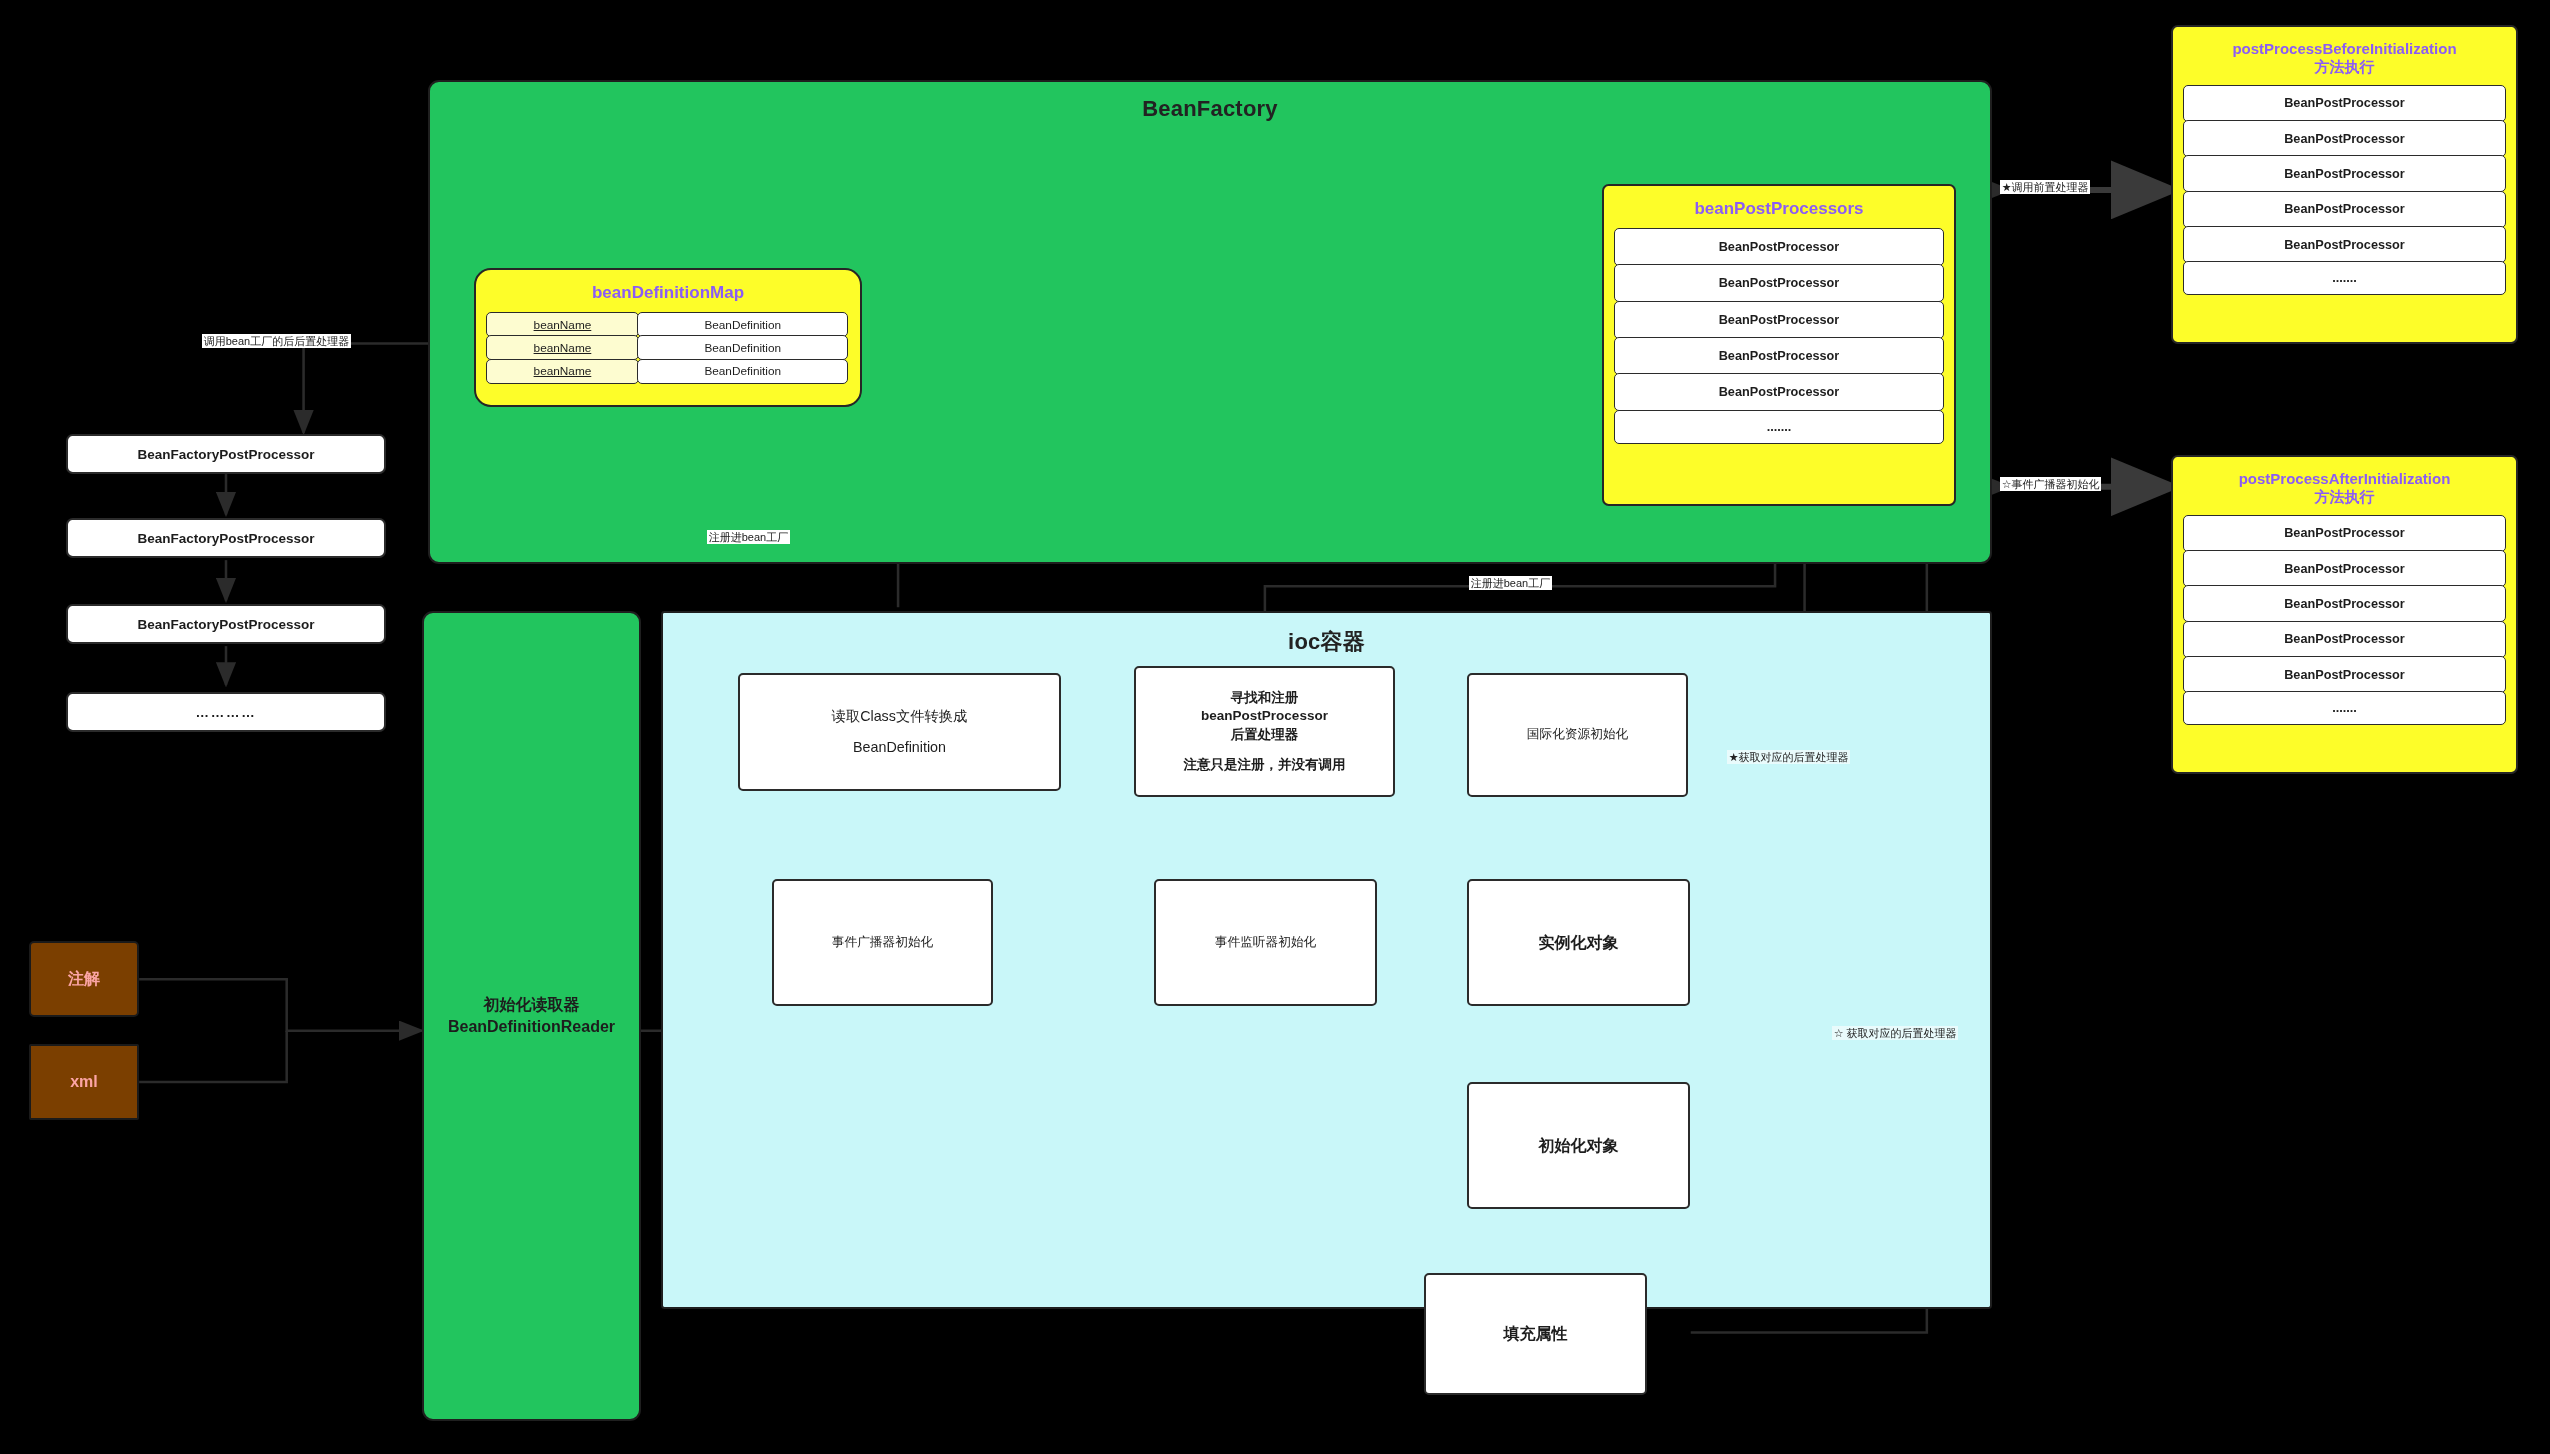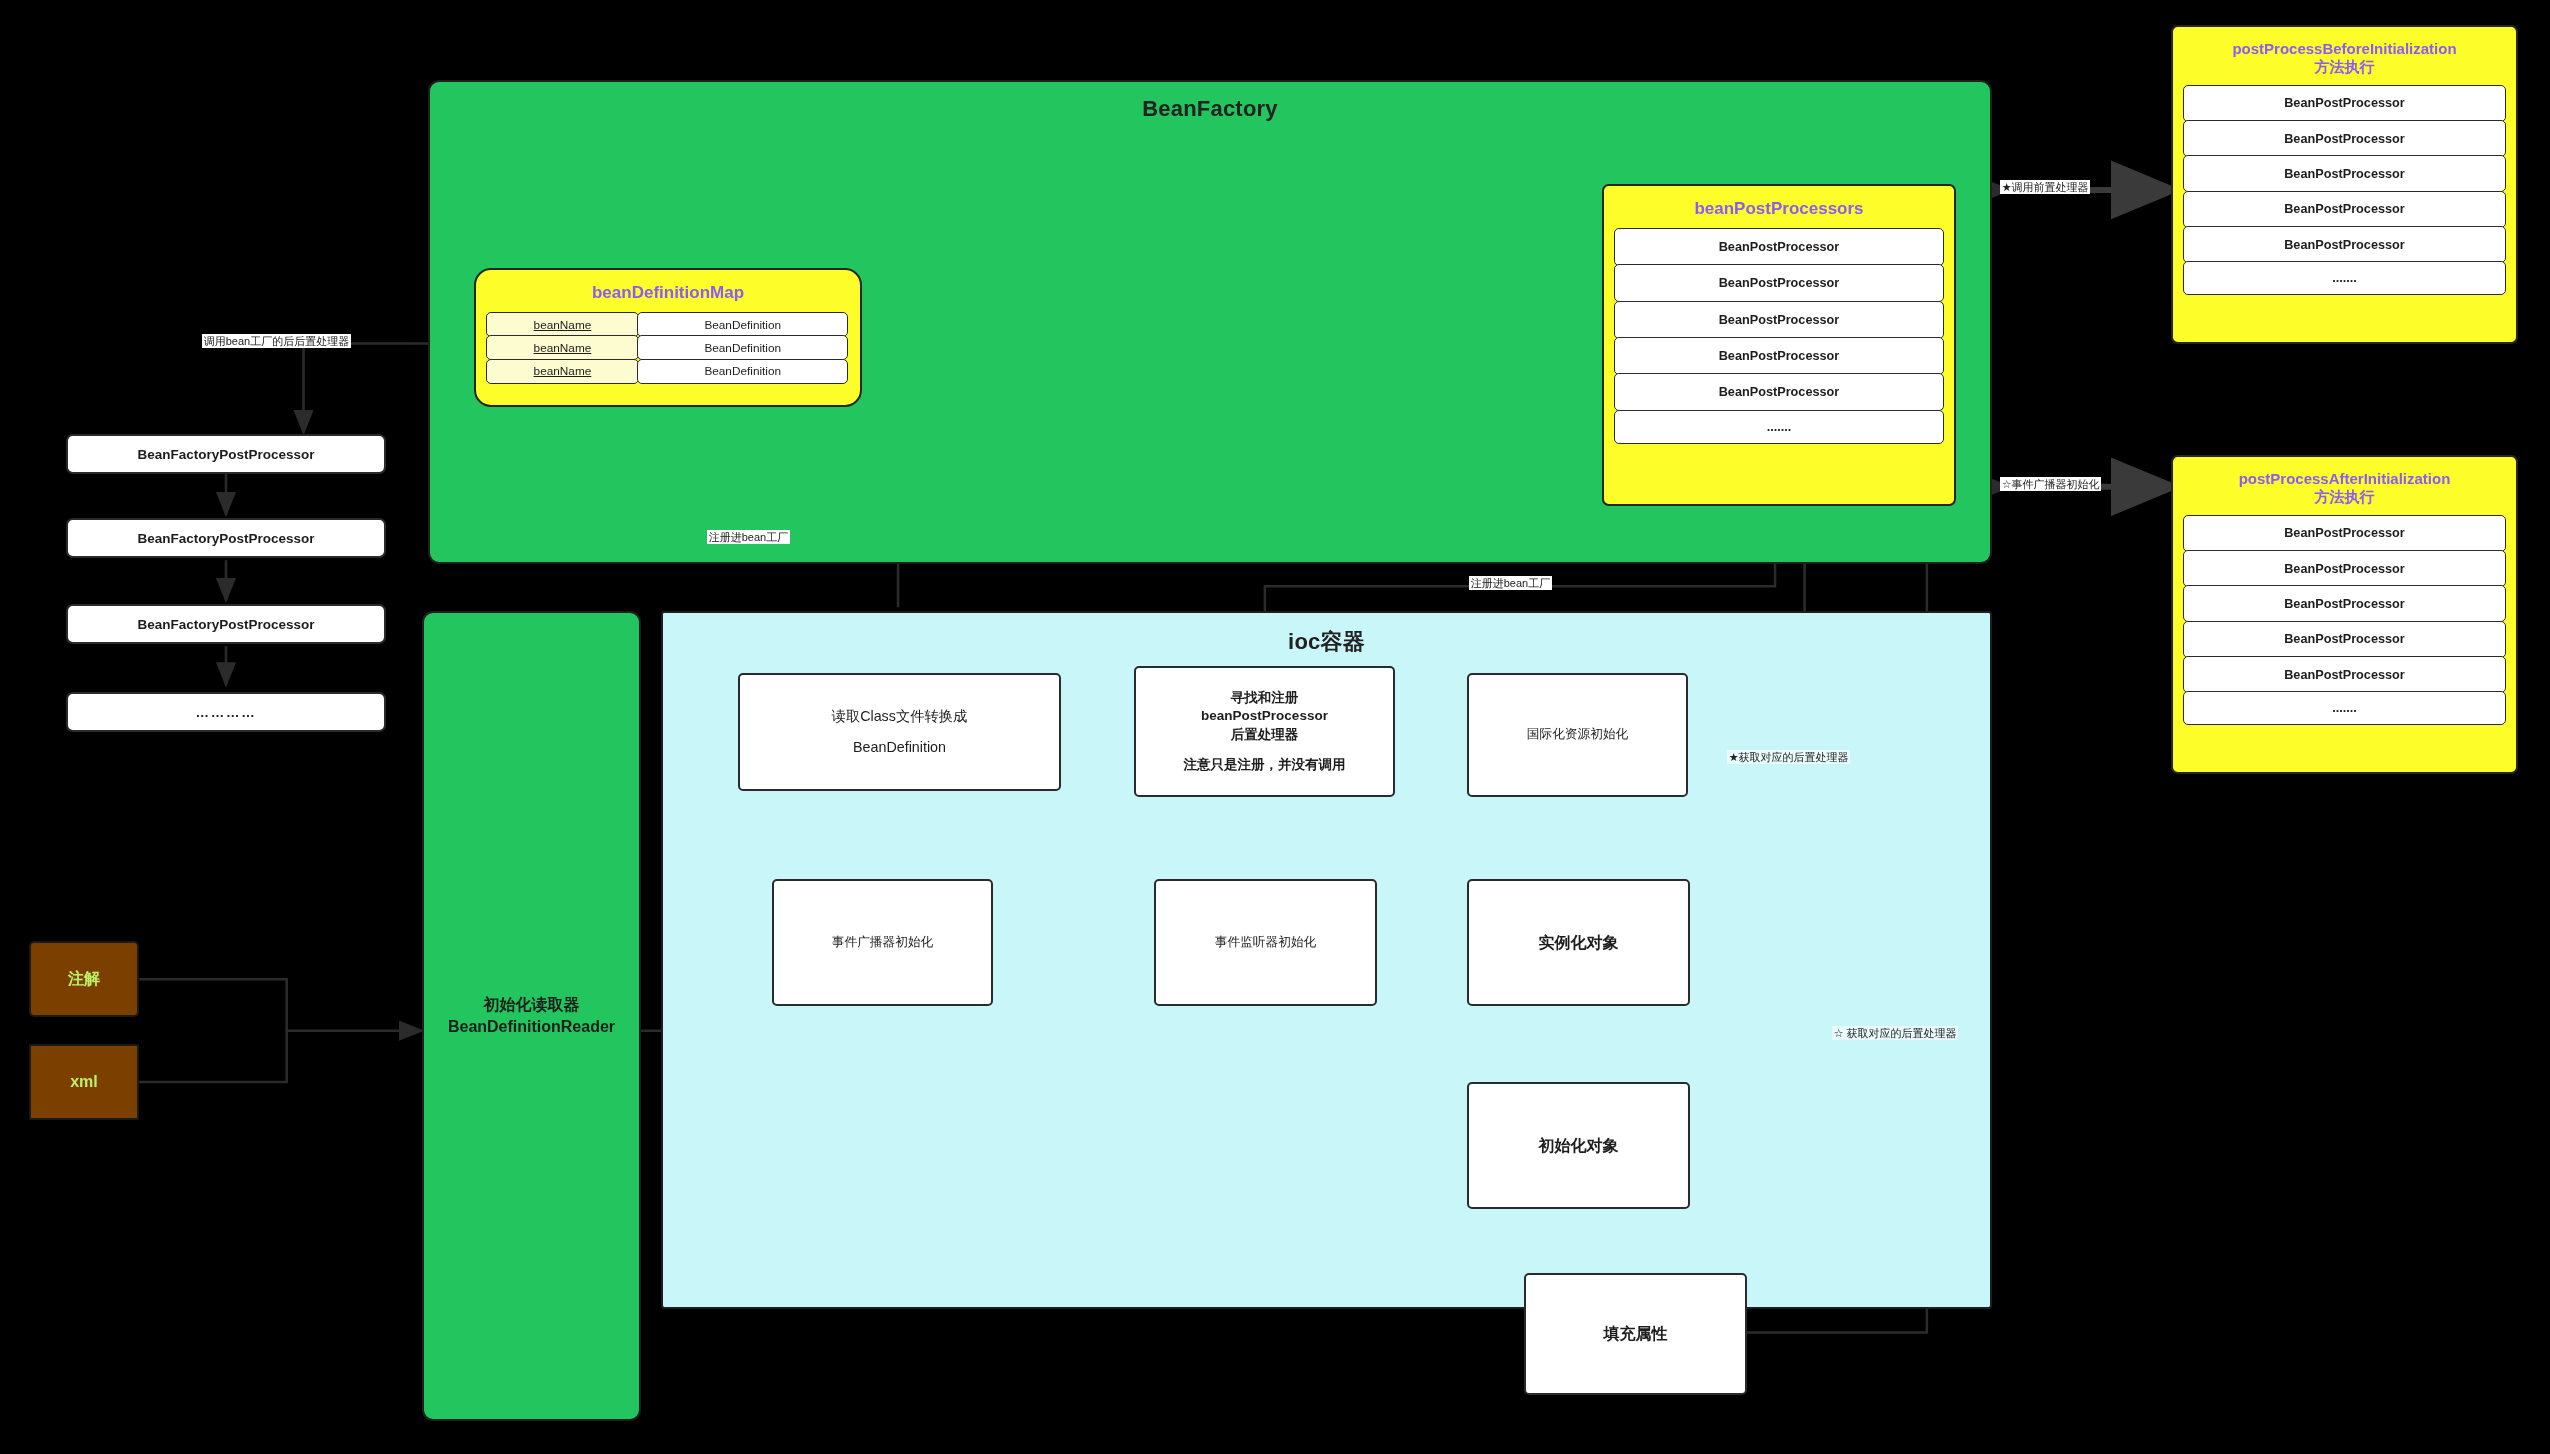--- a/index.html
+++ b/index.html
@@ -64,21 +64,21 @@
 
   
   .bfpp{
     background:#fff;border:2.5px solid #2b2b2b;border-radius:6.7px;
     font-size:13.5px;font-weight:bold;color:#1d1d1d;
   }
 
   
   .src-brown{
     background:#7b3f00;border:2.5px solid #1a1a1a;border-radius:5px;
-    color:#bef264;font-weight:bold;font-size:16px;
+    color:#fca5a5;font-weight:bold;font-size:16px;
   }
   .src-brown.sq{border-radius:1.7px;}
 
   
   .elabel{
     position:absolute;background:#fff;color:#222;font-size:11px;line-height:1.1;
     padding:0.8px 1.7px;white-space:nowrap;
   }
   .elabel.oncyan{background:#e9fbfc;}
   .elabel.ongreen{background:#fff;}
@@ -255,21 +255,21 @@
   </div>
 
   <div class="node box-white" style="left:1467px;top:879px;width:223px;height:127px;font-size:16px;font-weight:bold;">
     <span>实例化对象</span>
   </div>
 
   <div class="node box-white" style="left:1467px;top:1082px;width:223px;height:127px;font-size:16px;font-weight:bold;">
     <span>初始化对象</span>
   </div>
 
-  <div class="node box-white" style="left:1524px;top:1273px;width:223px;height:122px;font-size:16px;font-weight:bold;">
+  <div class="node box-white" style="left:1424px;top:1273px;width:223px;height:122px;font-size:16px;font-weight:bold;">
     <span>填充属性</span>
   </div>
 
   <div class="elabel" style="left:202px;top:334px;">调用bean工厂的后后置处理器</div>
 
   <div class="elabel ongreen" style="left:707px;top:530px;">注册进bean工厂</div>
 
   <div class="elabel" style="left:1469px;top:576px;">注册进bean工厂</div>
 
   <div class="elabel" style="left:2000px;top:180px;">★调用前置处理器</div>

